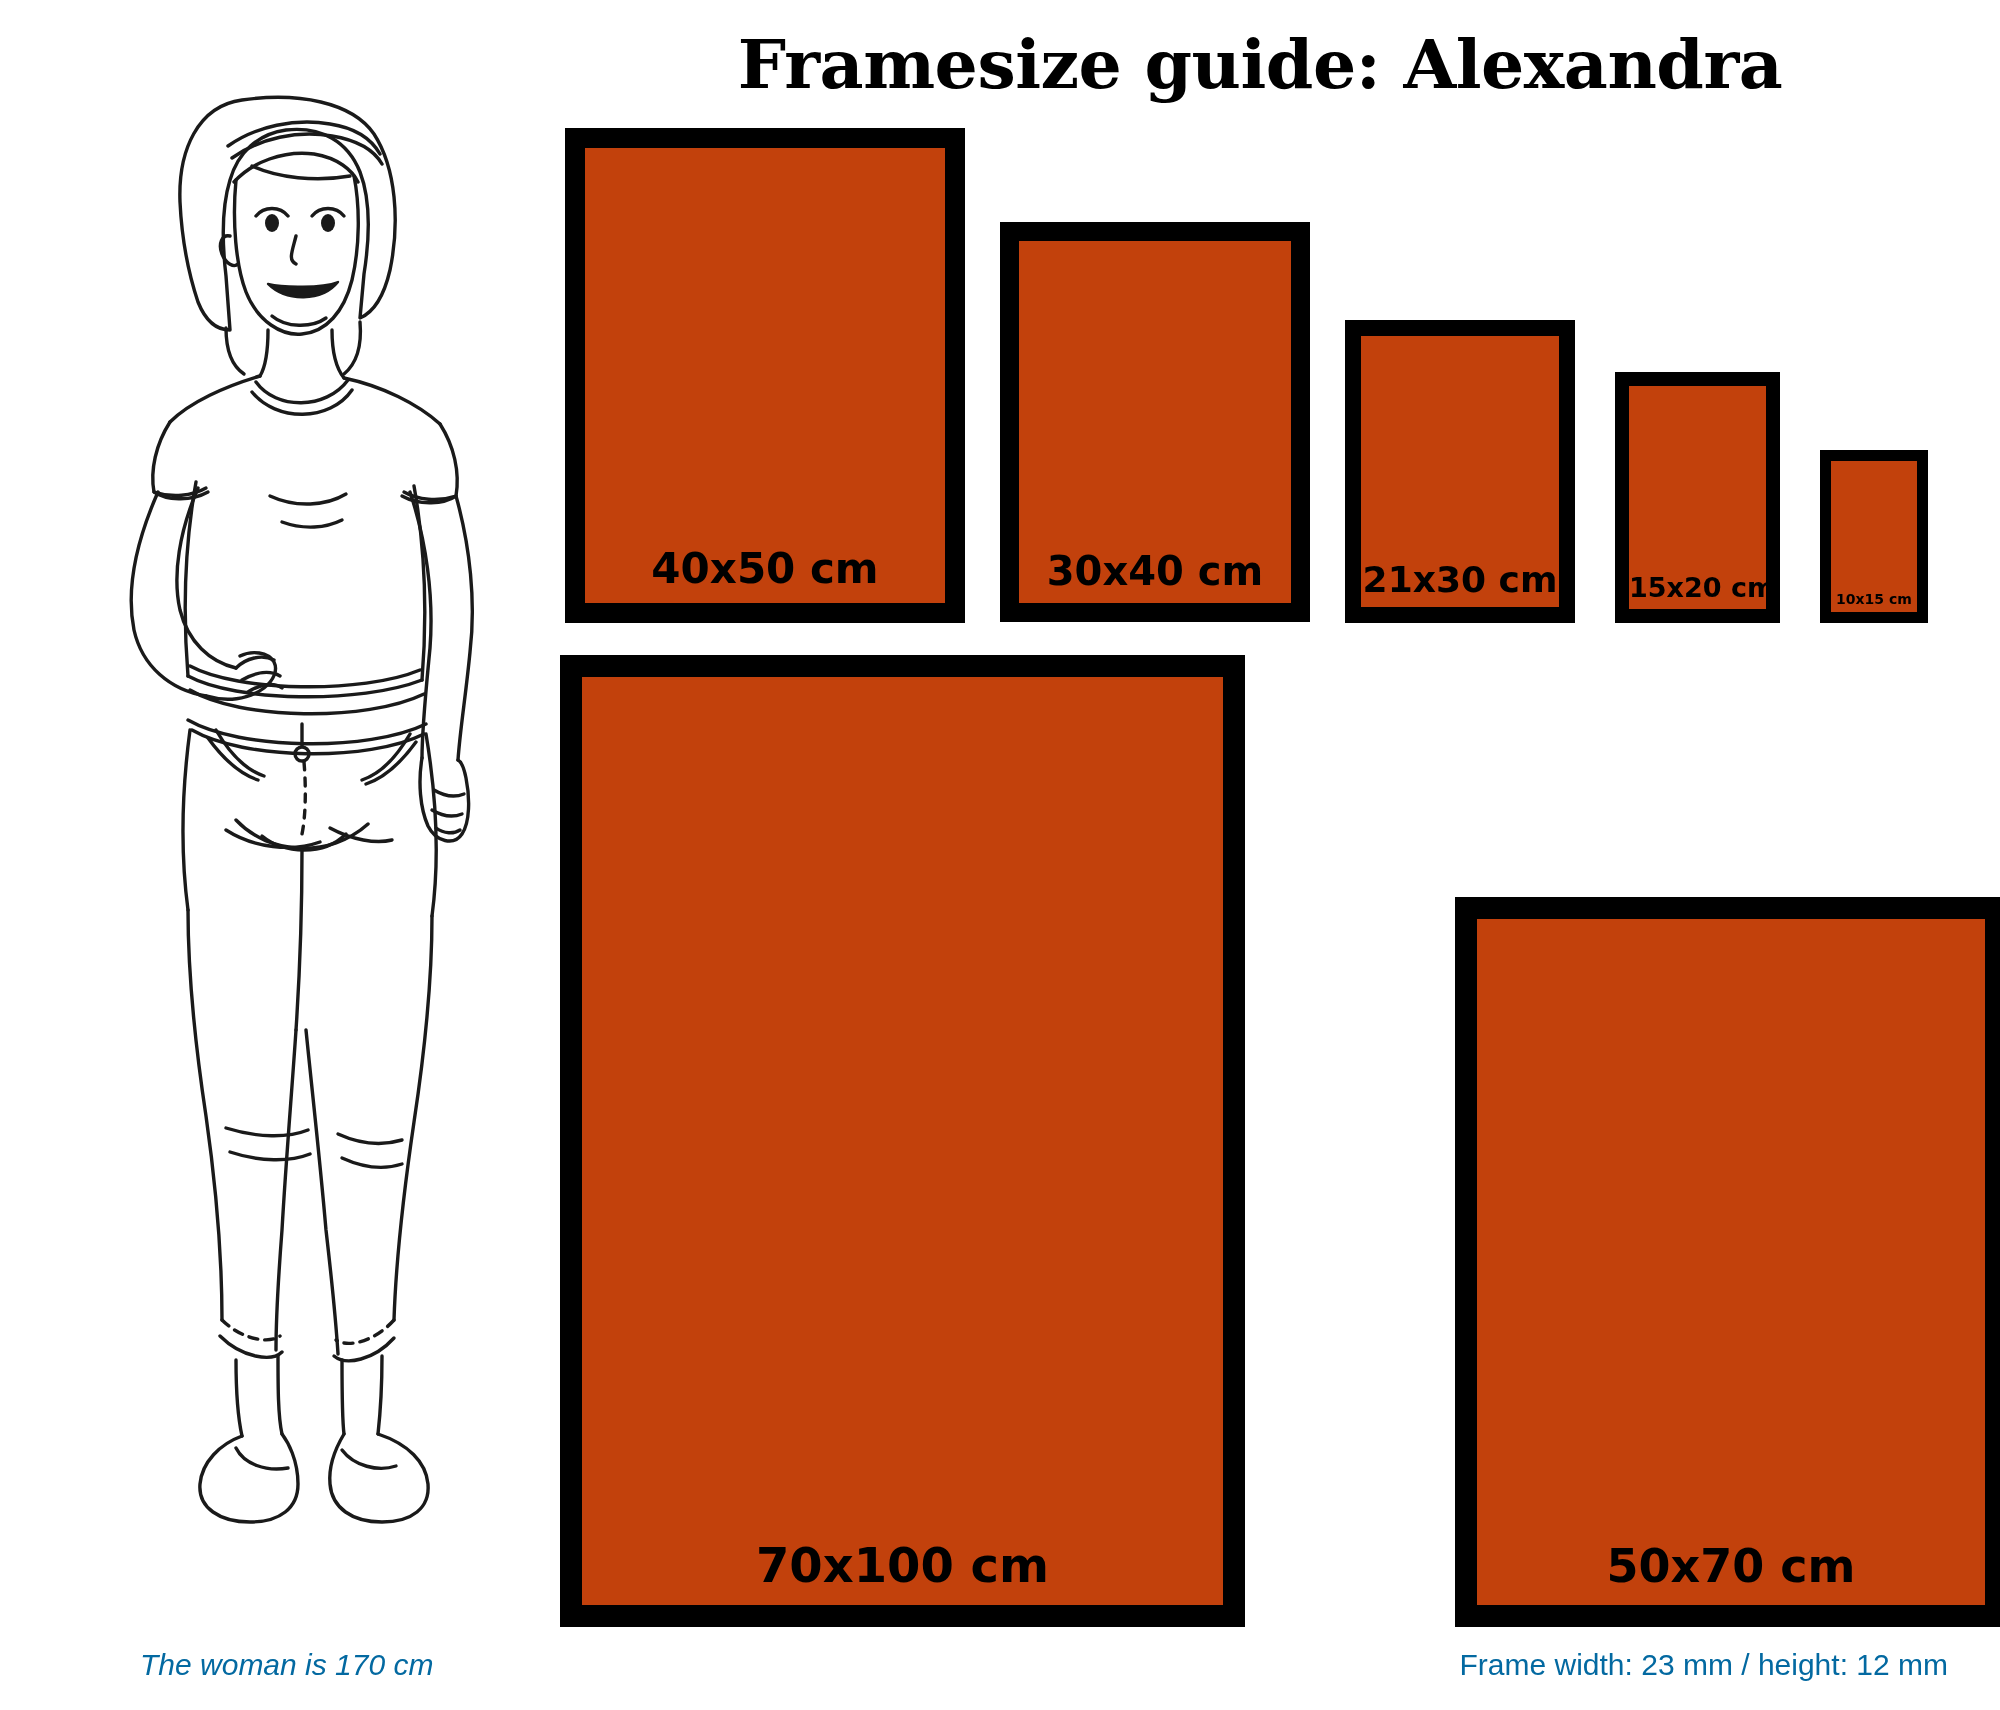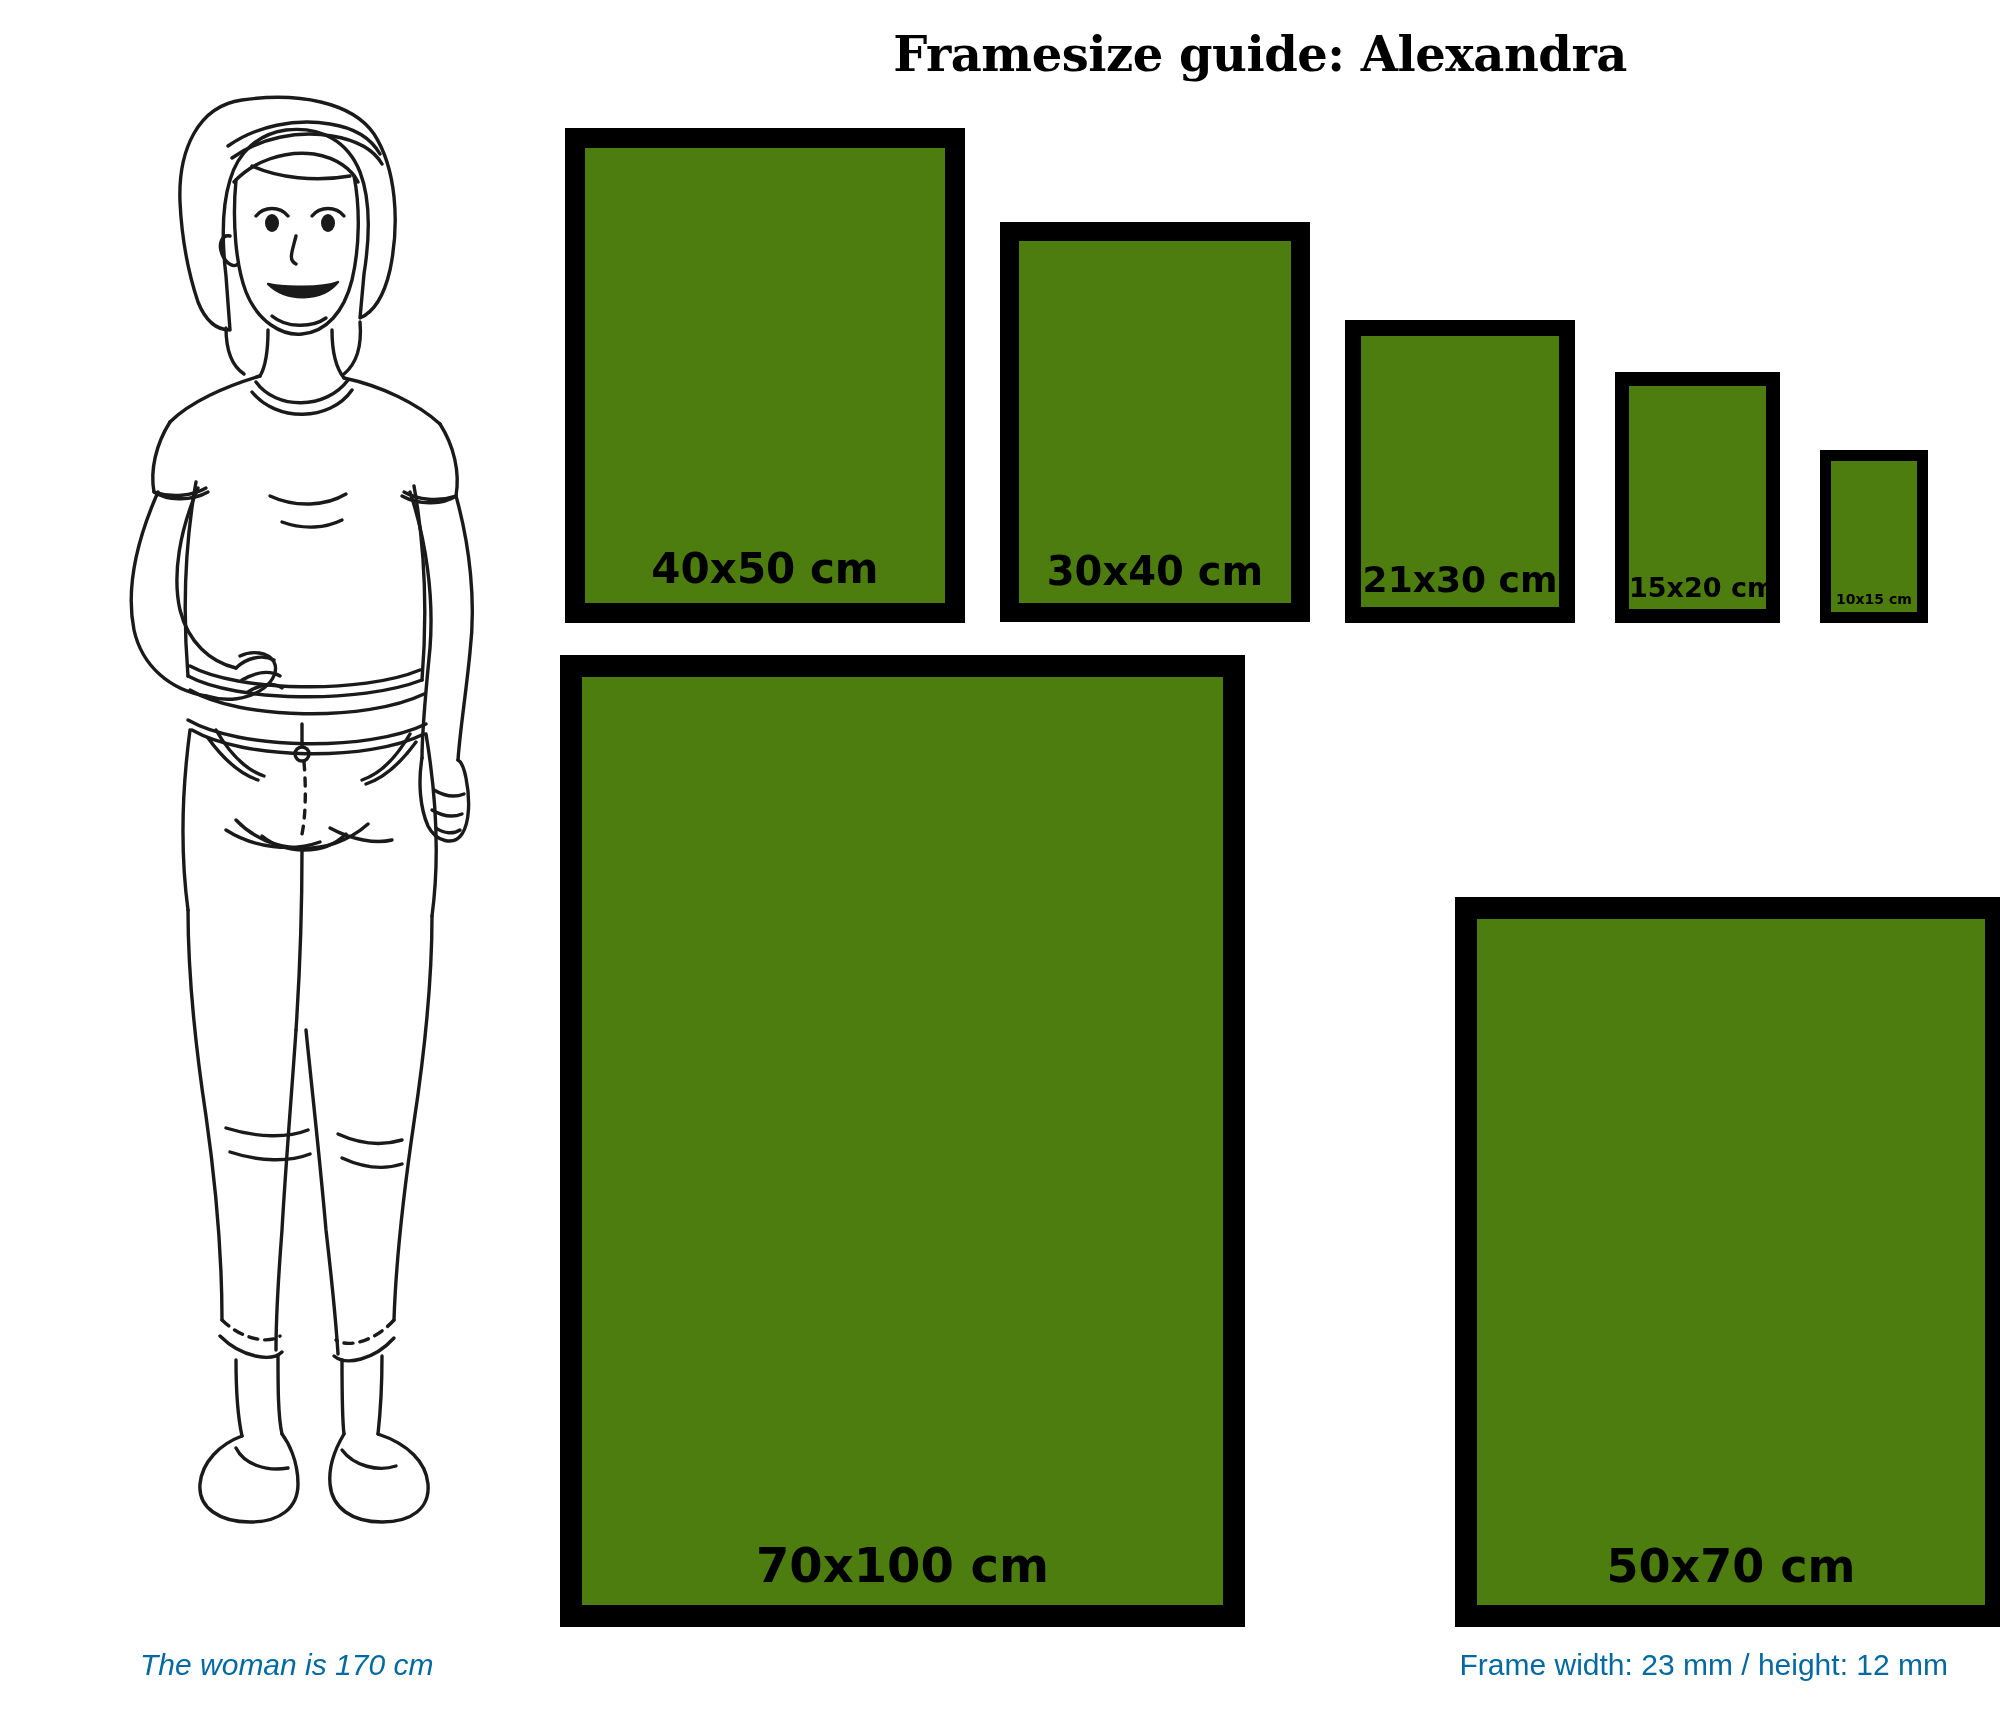--- a/index.html
+++ b/index.html
@@ -23,30 +23,30 @@
 
   
   .title {
     position: absolute;
     left: 560px;
     top: 30px;
     width: 1400px;
     text-align: center;
     font-family: "DejaVu Serif", serif;
     font-weight: bold;
-    font-size: 48px;
+    font-size: 68px;
     letter-spacing: -0.5px;
     line-height: 1;
     white-space: nowrap;
   }
 
   
   .frame {
     position: absolute;
-    background: #4d7c0f;
+    background: #c2410c;
     box-sizing: border-box;
     border-style: solid;
     border-color: #000000;
   }
   .frame .frame-label {
     position: absolute;
     left: 0;
     right: 0;
     bottom: 6px;
     text-align: center;

